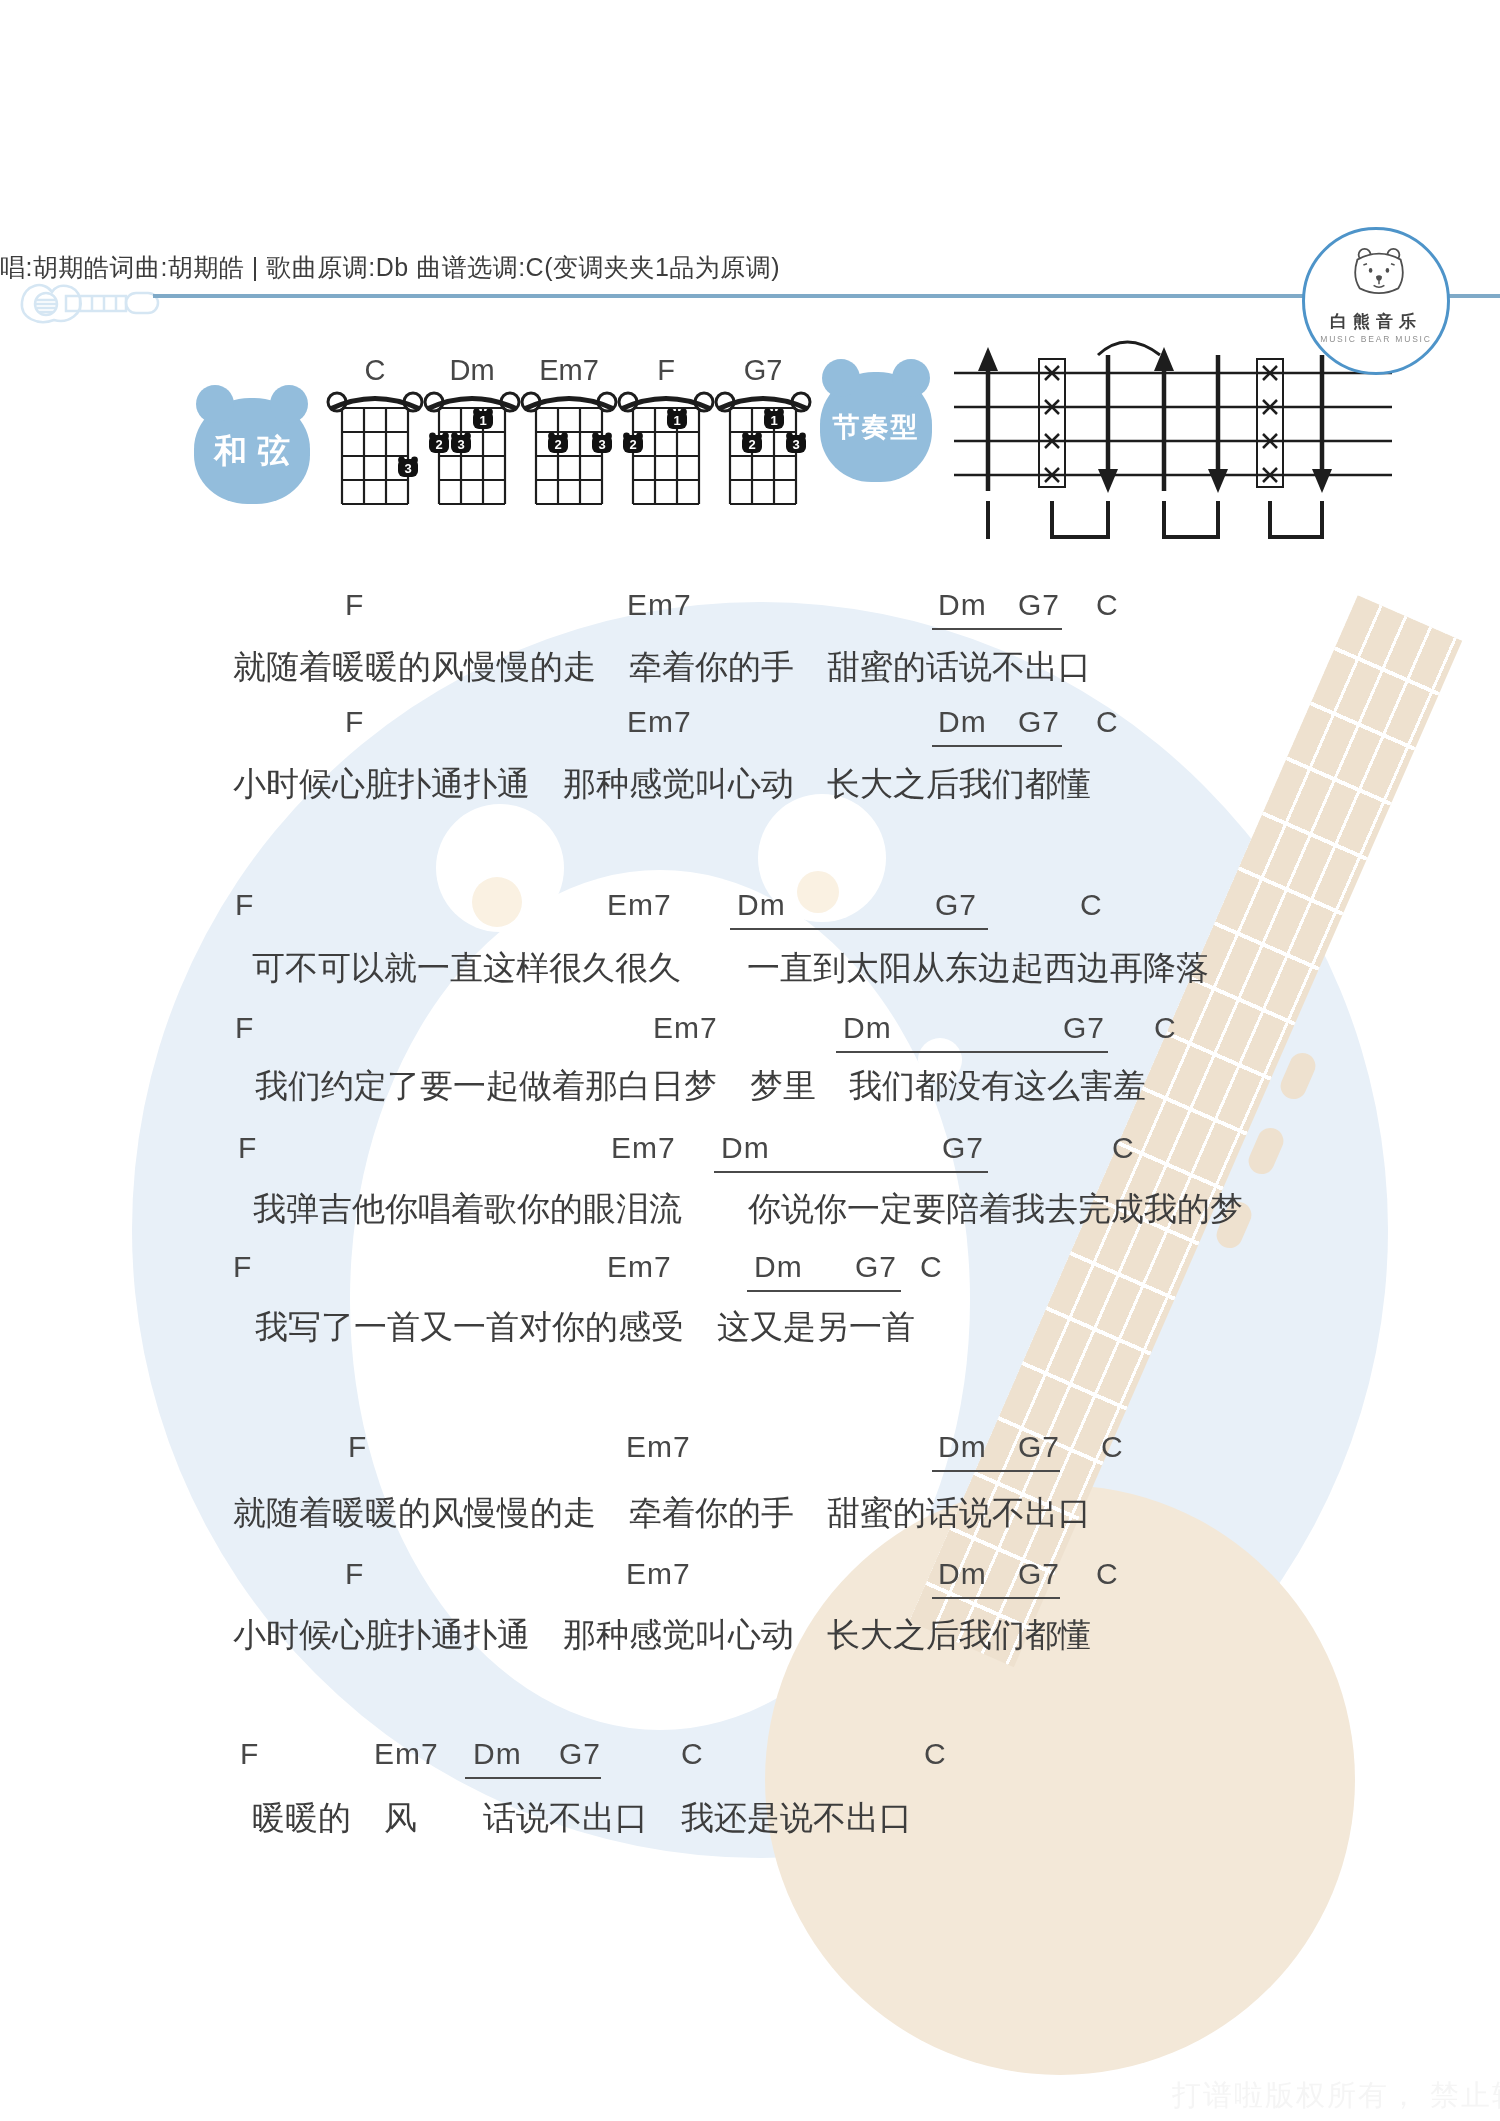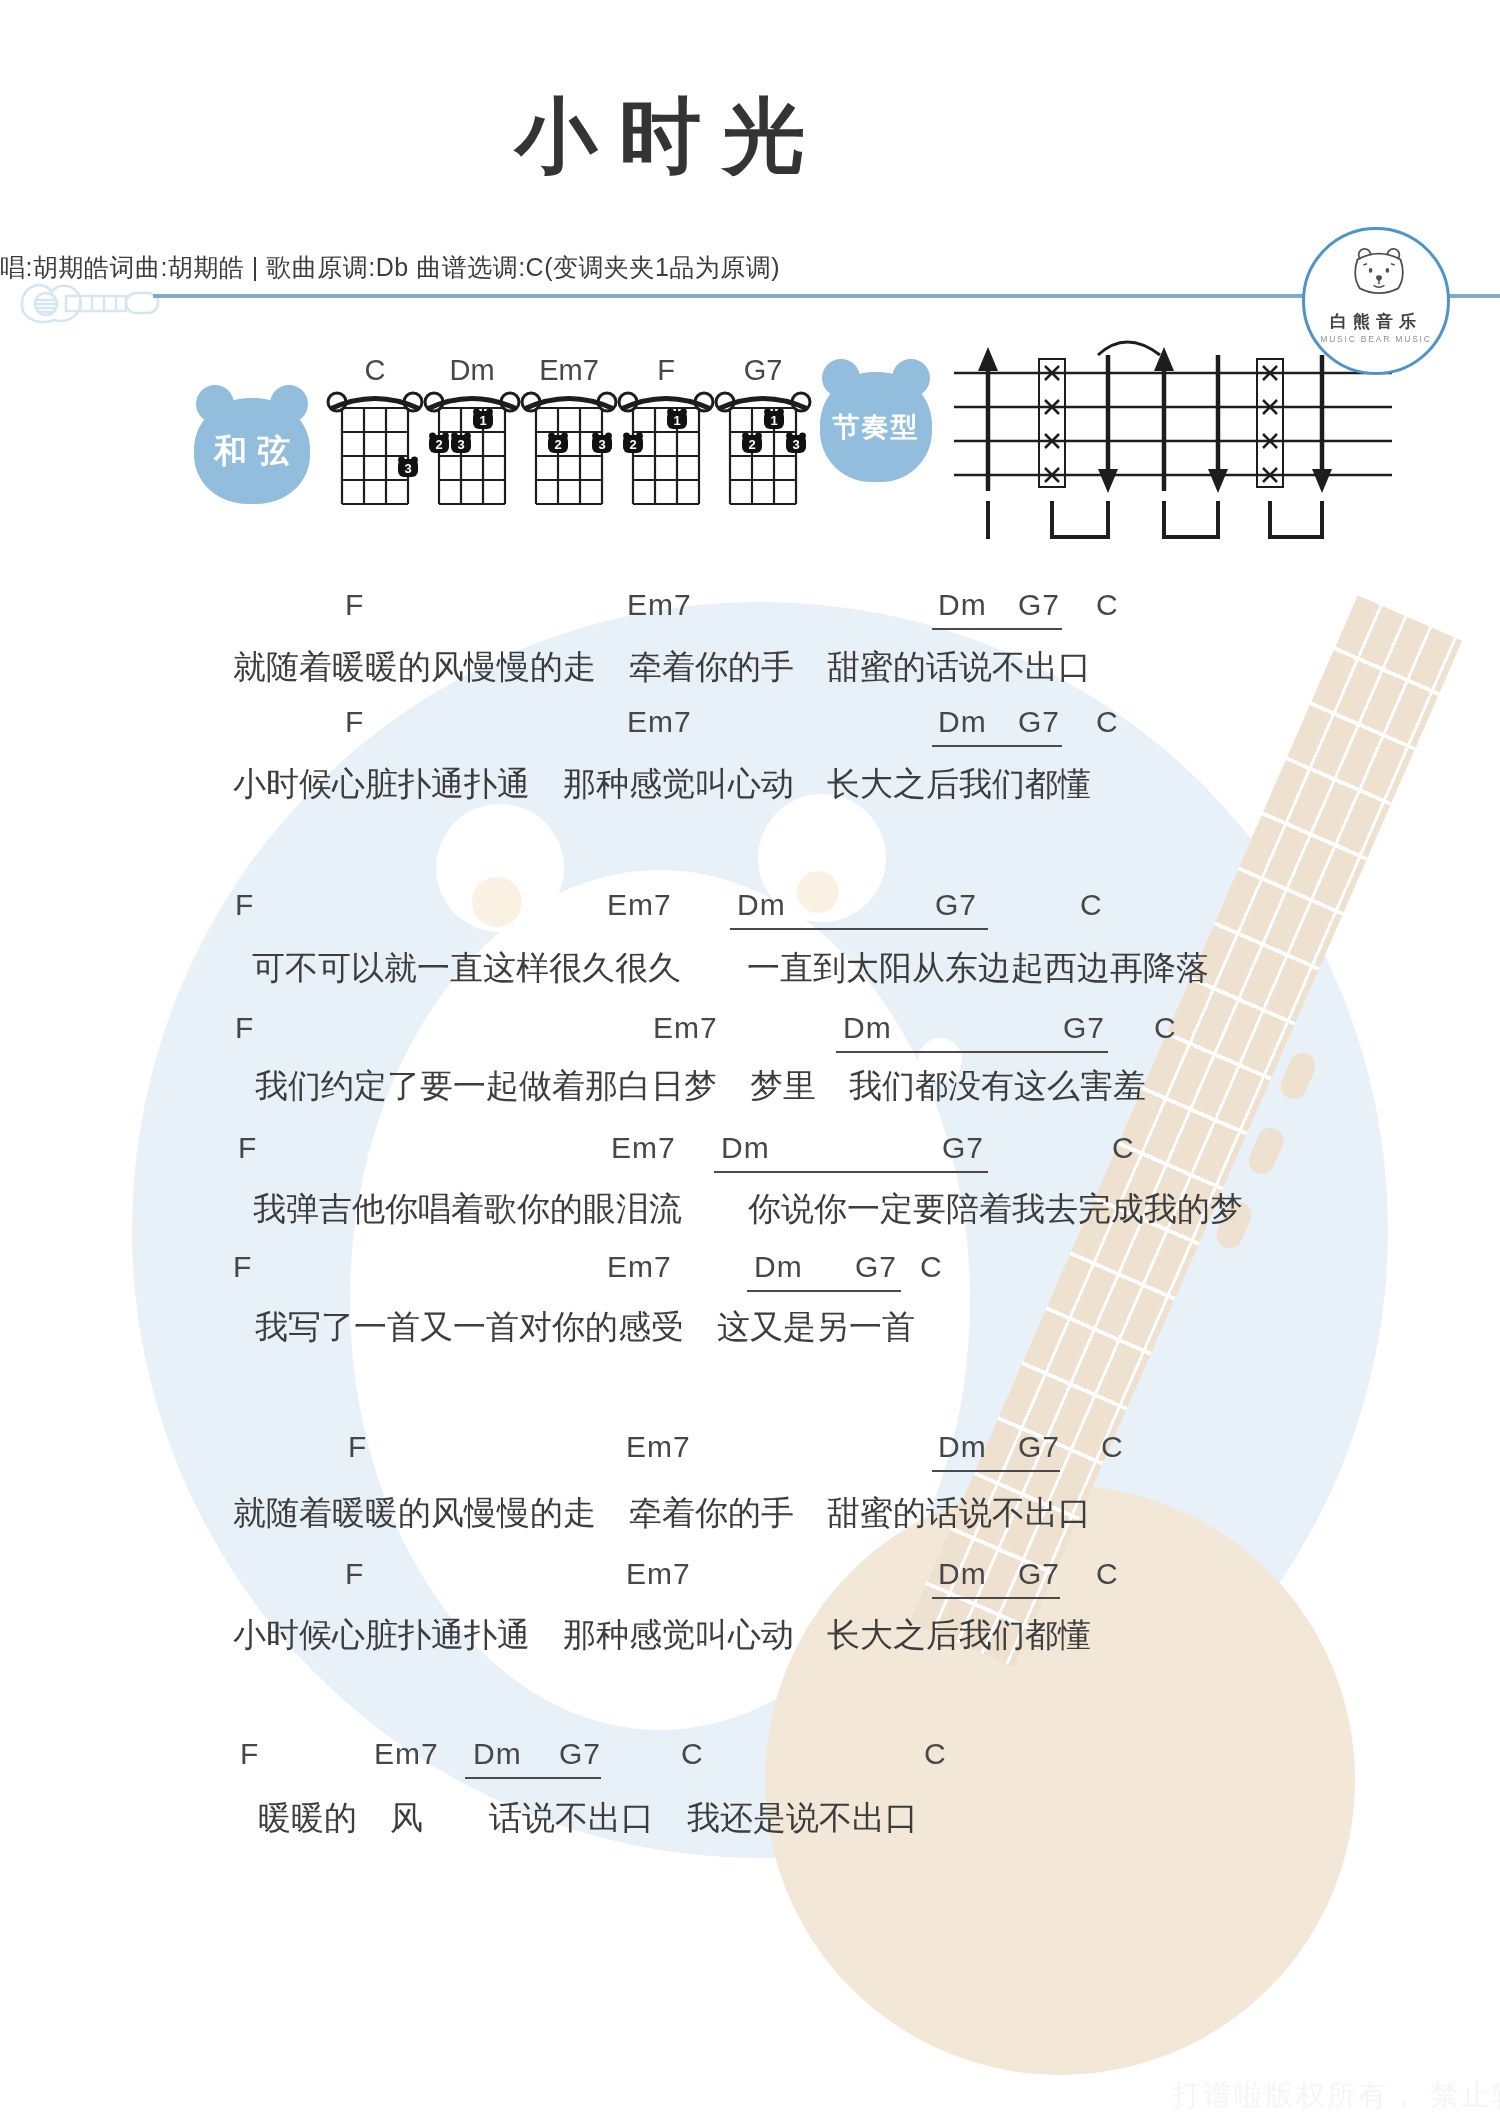--- a/index.html
+++ b/index.html
@@ -87,21 +87,20 @@
         <circle cx="38" cy="46" r="11"></circle>
         <path d="M29,42 h18 M28,46 h20 M29,50 h18 M31,54 h14"></path>
         <rect x="58" y="38" width="60" height="15"></rect>
         <path d="M72,38 v15 M84,38 v15 M96,38 v15 M108,38 v15"></path>
         <rect x="118" y="35" width="32" height="20" rx="10"></rect>
       </g>
     </svg>
   </div>
 
   <div class="title-row">
-    <span class="title">小时光</span>
   </div>
   <div class="info">唱:胡期皓词曲:胡期皓 | 歌曲原调:Db 曲谱选调:C(变调夹夹1品为原调)</div>
   <div class="rule"></div>
 
   <div class="logo">
     <svg class="logo-bear" width="60" height="64" viewBox="0 0 100 96">
       <g stroke="#4f4f4f" stroke-width="3" fill="#ffffff">
         <circle cx="26" cy="16" r="10"></circle>
         <circle cx="74" cy="16" r="10"></circle>
         <path d="M14,24 Q50,4 86,24 Q95,52 82,72 Q50,88 18,72 Q5,52 14,24 Z"></path>
@@ -397,18 +396,18 @@
         <span class="lyric" style="left: 233px; top: 1613px;">小时候心脏扑通扑通　那种感觉叫心动　长大之后我们都懂</span>
       </div>
       <div>
         <span class="chord" style="left: 240px; top: 1737px;">F</span>
         <span class="chord" style="left: 374px; top: 1737px;">Em7</span>
         <span class="chord" style="left: 473px; top: 1737px;">Dm</span>
         <span class="chord" style="left: 559px; top: 1737px;">G7</span>
         <span class="chord" style="left: 681px; top: 1737px;">C</span>
         <span class="chord" style="left: 924px; top: 1737px;">C</span>
         <div class="underline" style="left: 465px; top: 1777px; width: 136px;"></div>
-        <span class="lyric" style="left: 258px; top: 1796px;">暖暖的　风　　话说不出口　我还是说不出口</span>
+        <span class="lyric" style="left: 252px; top: 1796px;">暖暖的　风　　话说不出口　我还是说不出口</span>
       </div>
     </div>
 
   <div class="wm-text">打谱啦版权所有， 禁止转载</div>
 </div>
 
 </body></html>

